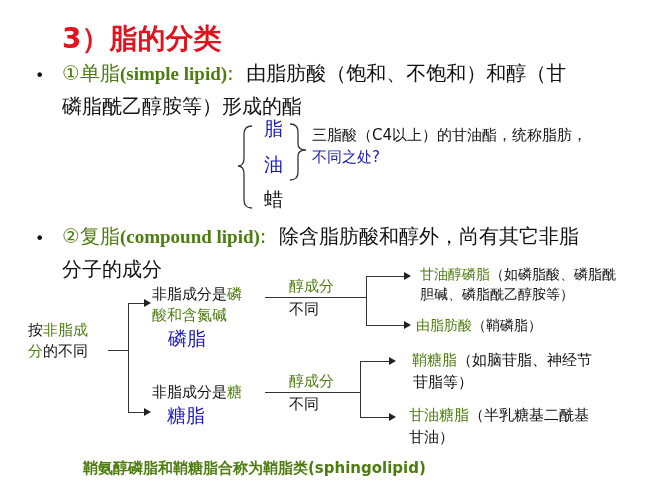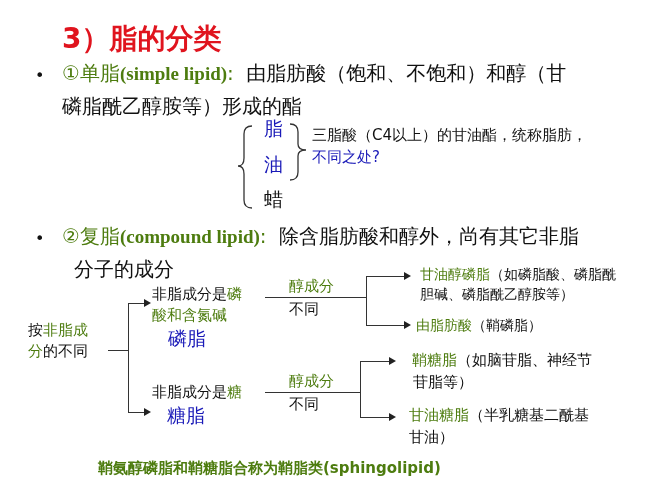--- a/index.html
+++ b/index.html
@@ -38,21 +38,21 @@
 <div class="abs blue mid" style="left:264px;top:152px;">油</div>
 <div class="abs mid" style="left:264px;top:187px;">蜡</div>
 <div class="abs sm" style="left:312px;top:126px;">三脂酸（C4以上）的甘油酯，统称脂肪，</div>
 <div class="abs sm blue" style="left:312px;top:148px;">不同之处?</div>
 
 <div class="abs bdot" style="left:35px;top:229px;">•</div>
 <div class="abs bullet" style="left:62px;top:223px;">
   <span class="red">②复脂</span><span class="red serif" style="font-weight:bold;font-size:19px;">(compound lipid)</span><span class="red">:</span>
   <span style="margin-left:6px;">除含脂肪酸和醇外，尚有其它非脂</span>
 </div>
-<div class="abs bullet" style="left:62px;top:256px;margin-left:12px;">分子的成分</div>
+<div class="abs bullet" style="left:62px;top:256px;">分子的成分</div>
 
 <div class="abs sm" style="left:28px;top:321px;"><span>按</span><span class="red">非脂成</span></div>
 <div class="abs sm" style="left:28px;top:342px;"><span class="red">分</span><span>的不同</span></div>
 
 <div class="line" style="left:108px;top:350px;width:20px;height:1px;"></div>
 <div class="line" style="left:128px;top:303px;width:1px;height:110px;"></div>
 <div class="line" style="left:128px;top:303px;width:17px;height:1px;"></div>
 <div class="arrow" style="left:144px;top:299px;"></div>
 <div class="line" style="left:128px;top:412px;width:17px;height:1px;"></div>
 <div class="arrow" style="left:144px;top:408px;"></div>
@@ -82,13 +82,13 @@
 <div class="line" style="left:360px;top:361px;width:30px;height:1px;"></div>
 <div class="arrow" style="left:389px;top:357px;"></div>
 <div class="line" style="left:360px;top:417px;width:30px;height:1px;"></div>
 <div class="arrow" style="left:389px;top:413px;"></div>
 
 <div class="abs sm" style="left:412px;top:351px;"><span class="red">鞘糖脂</span><span>（如脑苷脂、神经节</span></div>
 <div class="abs sm" style="left:413px;top:373px;">苷脂等）</div>
 <div class="abs sm" style="left:409px;top:406px;"><span class="red">甘油糖脂</span><span>（半乳糖基二酰基</span></div>
 <div class="abs sm" style="left:409px;top:428px;">甘油）</div>
 
-<div class="abs red" style="left:98px;top:459px;font-size:15px;font-weight:bold;">鞘氨醇磷脂和鞘糖脂合称为鞘脂类(sphingolipid)</div>
+<div class="abs red" style="left:83px;top:459px;font-size:15px;font-weight:bold;">鞘氨醇磷脂和鞘糖脂合称为鞘脂类(sphingolipid)</div>
 
 </body></html>

